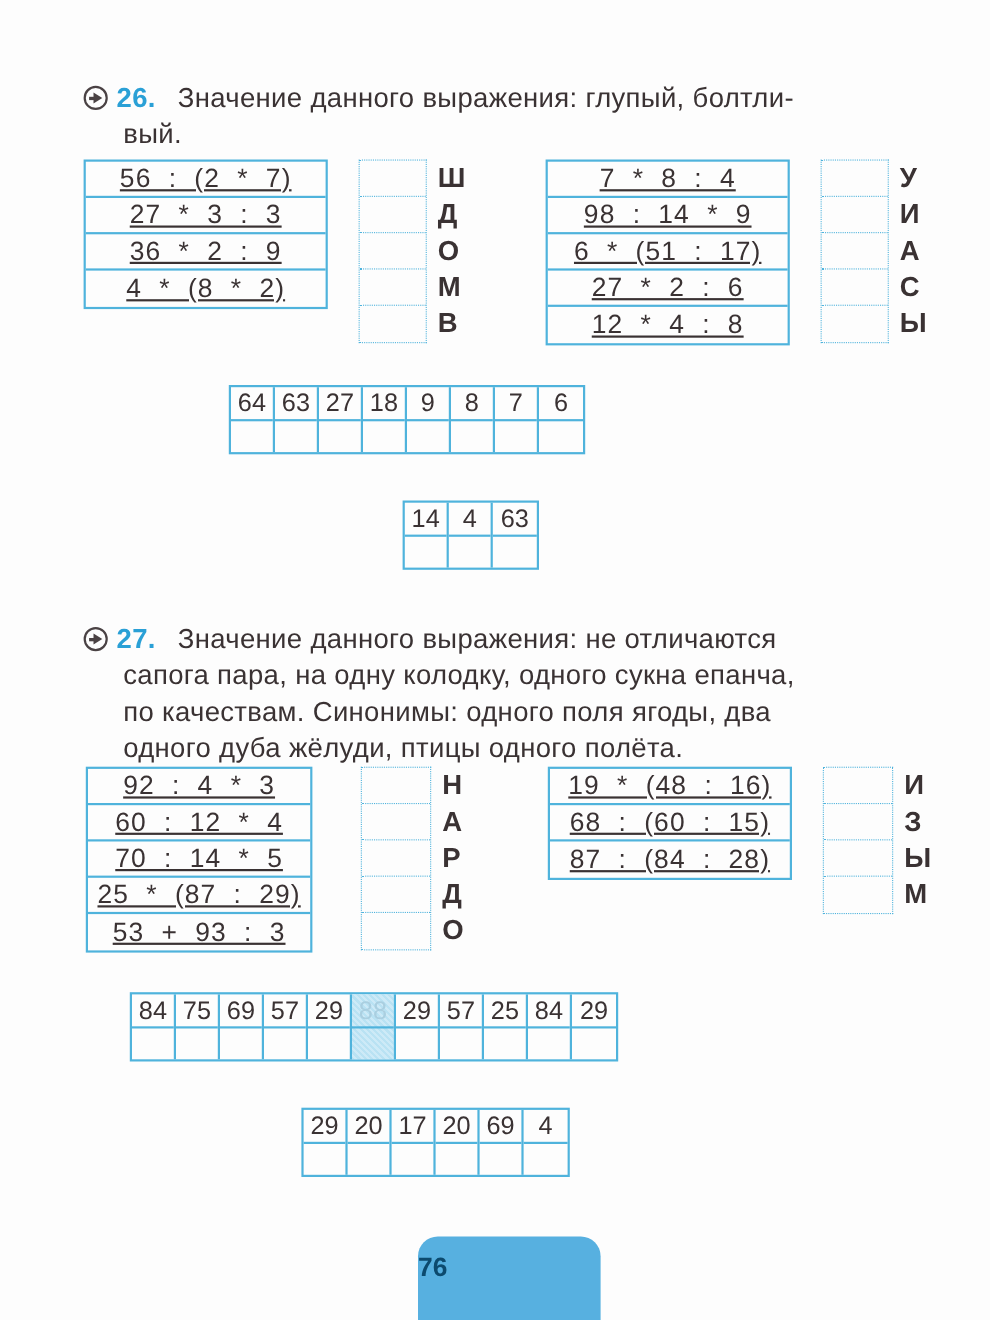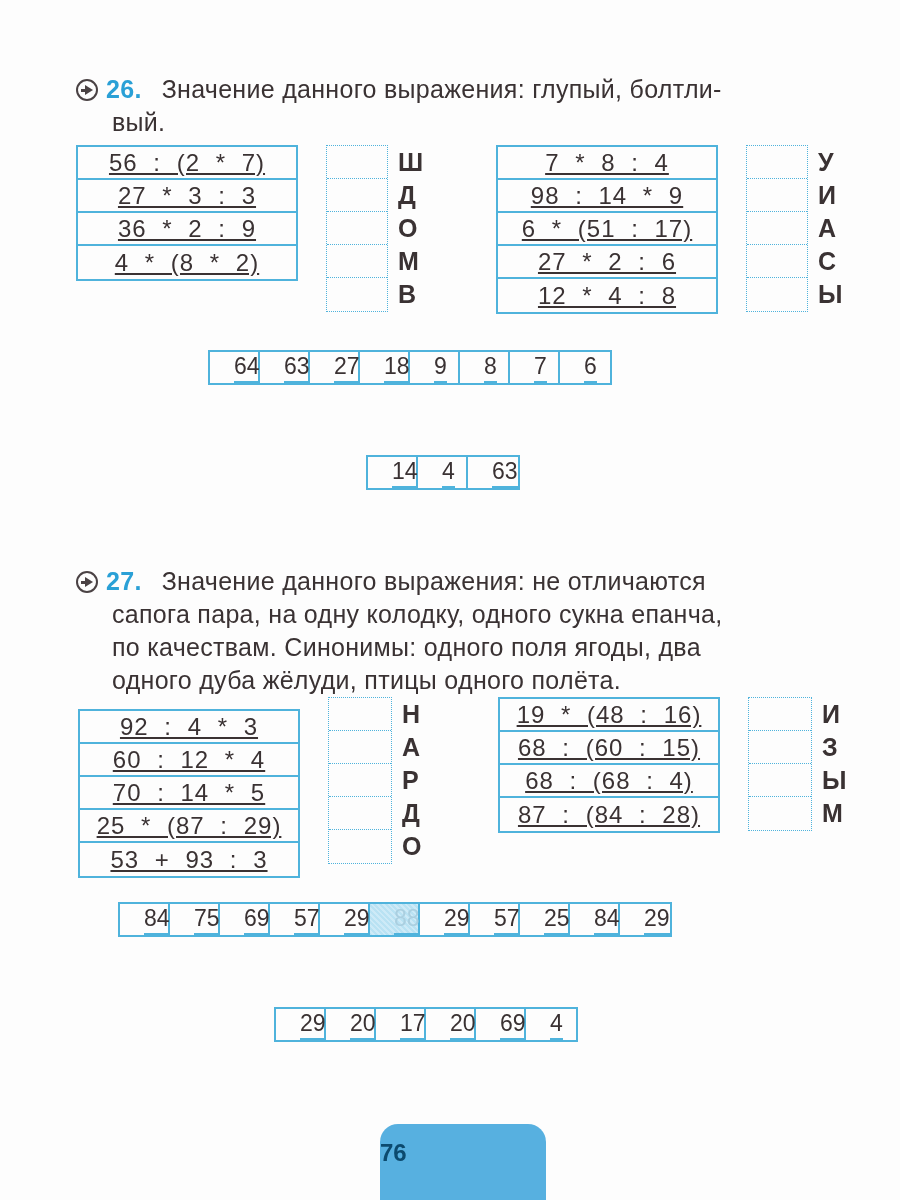--- a/index.html
+++ b/index.html
@@ -21,21 +21,21 @@
   .expr-row:last-child { border-bottom: none; }
 
   .answer-col { position: absolute; border: 1.5px dotted #4fb3dc; }
   .answer-cell { height: 33px; border-bottom: 1.5px dotted #4fb3dc; }
   .answer-cell:last-child { border-bottom: none; }
 
   .letters { position: absolute; }
   .letter { height: 33px; font-size: 25px; font-weight: bold; display: flex; align-items: center; color: #3a3233; }
 
   .grid { position: absolute; display: flex; border: 2px solid #4fb3dc; }
-  .grid-col { display: flex; flex-direction: row; border-right: 2px solid #4fb3dc; width: 50px; padding-left: 24px; }
+  .grid-col { display: flex; flex-direction: column; border-right: 2px solid #4fb3dc; width: 40px; }
   .grid-col:last-child { border-right: none; }
   .grid-num { height: 31px; border-bottom: 2px solid #4fb3dc; font-size: 23px; display: flex; align-items: center; justify-content: center; }
   .grid-blank { height: 28px; }
   .grid-col.shaded { background: repeating-linear-gradient(45deg, #b9e2f3 0 2px, #cdeaf7 2px 4px); }
   .grid-col.shaded .grid-num { color: #aacfe0; }
 
   .page-tab { position: absolute; left: 380px; top: 1124px; width: 166px; height: 90px; background: #57b0e0;
     border-radius: 18px 18px 0 0; }
   .page-num { position: absolute; left: 0; right: 0; top: 15px; text-align: left; color: #0c4a6e; font-weight: bold; font-size: 24px; }
 </style>
@@ -140,21 +140,21 @@
     </div>
 </div>
 
 <div class="task" style="top:565px;">
   <div class="task-head"><span class="arrow-icon"></span><span class="task-num">27.</span><span>Значение данного выражения: не отличаются</span></div>
   <div class="task-head cont">сапога пара, на одну колодку, одного сукна епанча,</div>
   <div class="task-head cont">по качествам. Синонимы: одного поля ягоды, два</div>
   <div class="task-head cont">одного дуба жёлуди, птицы одного полёта.</div>
 </div>
 
-<div class="expr-table" style="left:78px; top:697px; width:222px;margin-top:12px;">
+<div class="expr-table" style="left:78px; top:697px; width:206px;">
   <div class="expr-row">92 : 4 * 3</div>
   <div class="expr-row">60 : 12 * 4</div>
   <div class="expr-row">70 : 14 * 5</div>
   <div class="expr-row">25 * (87 : 29)</div>
   <div class="expr-row">53 + 93 : 3</div>
 </div>
 <div class="answer-col" style="left:328px; top:697px; width:64px;">
   <div class="answer-cell"></div>
   <div class="answer-cell"></div>
   <div class="answer-cell"></div>
@@ -165,21 +165,20 @@
   <div class="letter">Н</div>
   <div class="letter">А</div>
   <div class="letter">Р</div>
   <div class="letter">Д</div>
   <div class="letter">О</div>
 </div>
 
 <div class="expr-table" style="left:498px; top:697px; width:222px;">
   <div class="expr-row">19 * (48 : 16)</div>
   <div class="expr-row">68 : (60 : 15)</div>
-  <div class="expr-row">68 : (68 : 4)</div>
   <div class="expr-row">87 : (84 : 28)</div>
 </div>
 <div class="answer-col" style="left:748px; top:697px; width:64px;">
   <div class="answer-cell"></div>
   <div class="answer-cell"></div>
   <div class="answer-cell"></div>
   <div class="answer-cell"></div>
 </div>
 <div class="letters" style="left:822px; top:698px;">
   <div class="letter">И</div>

